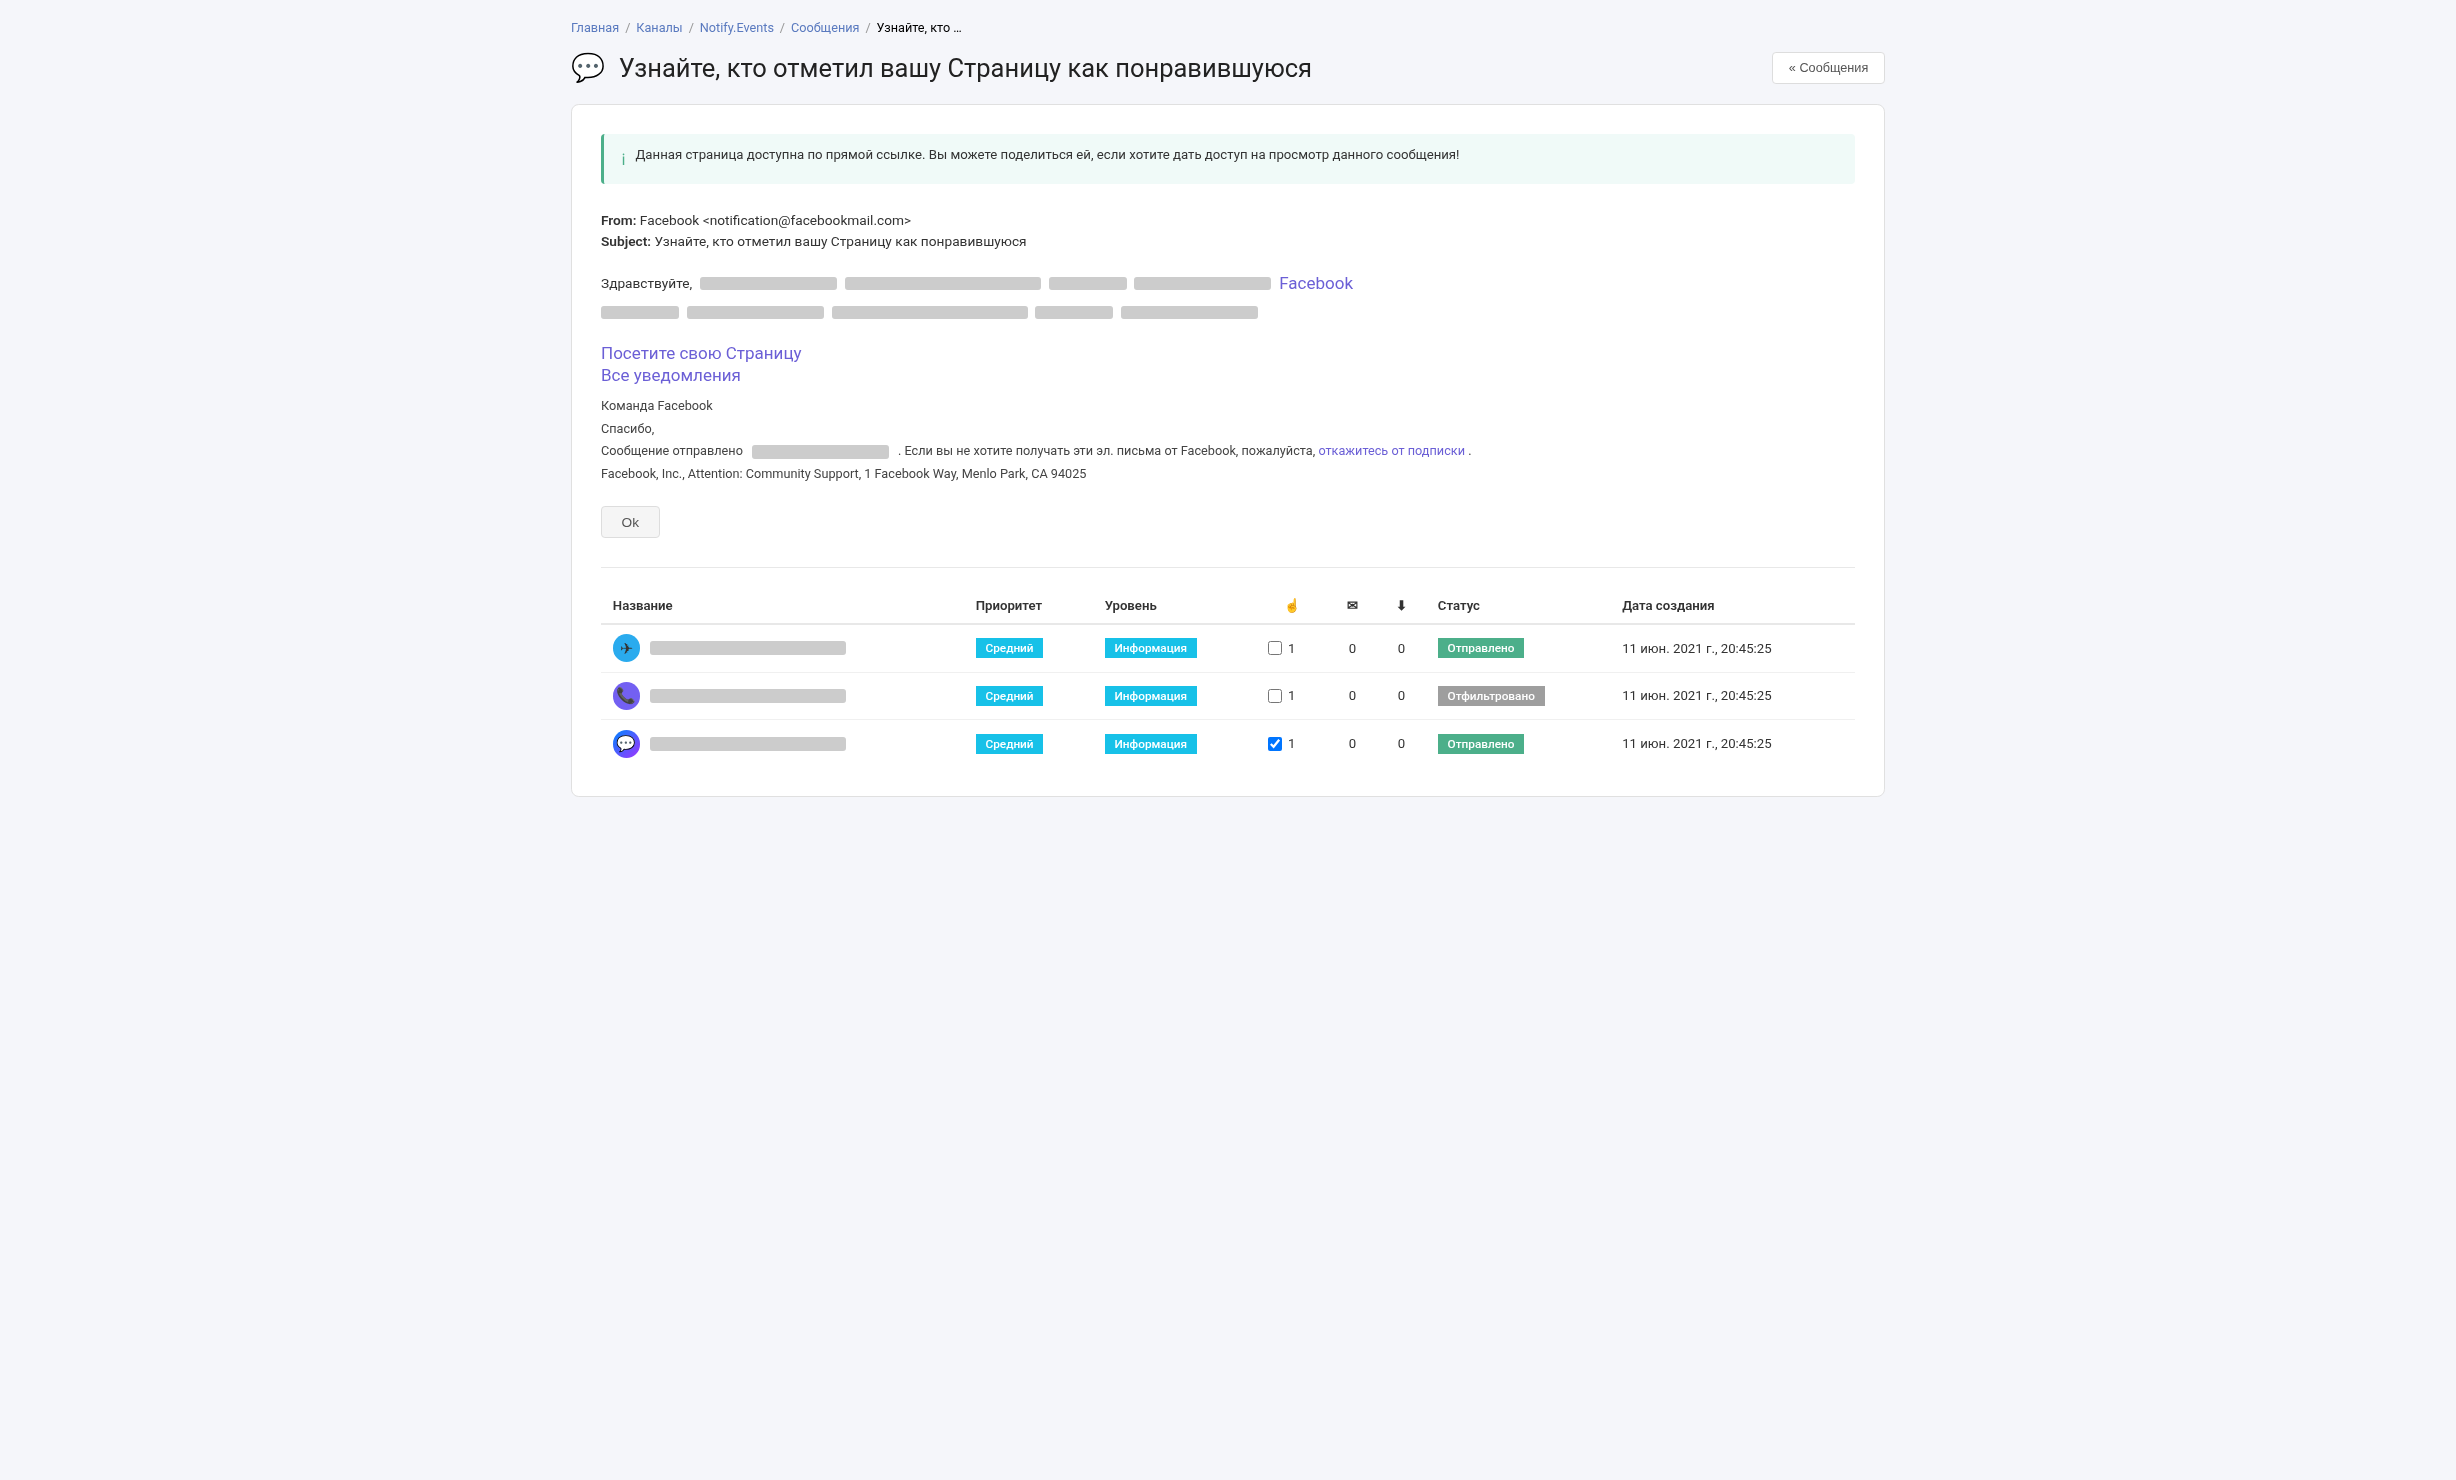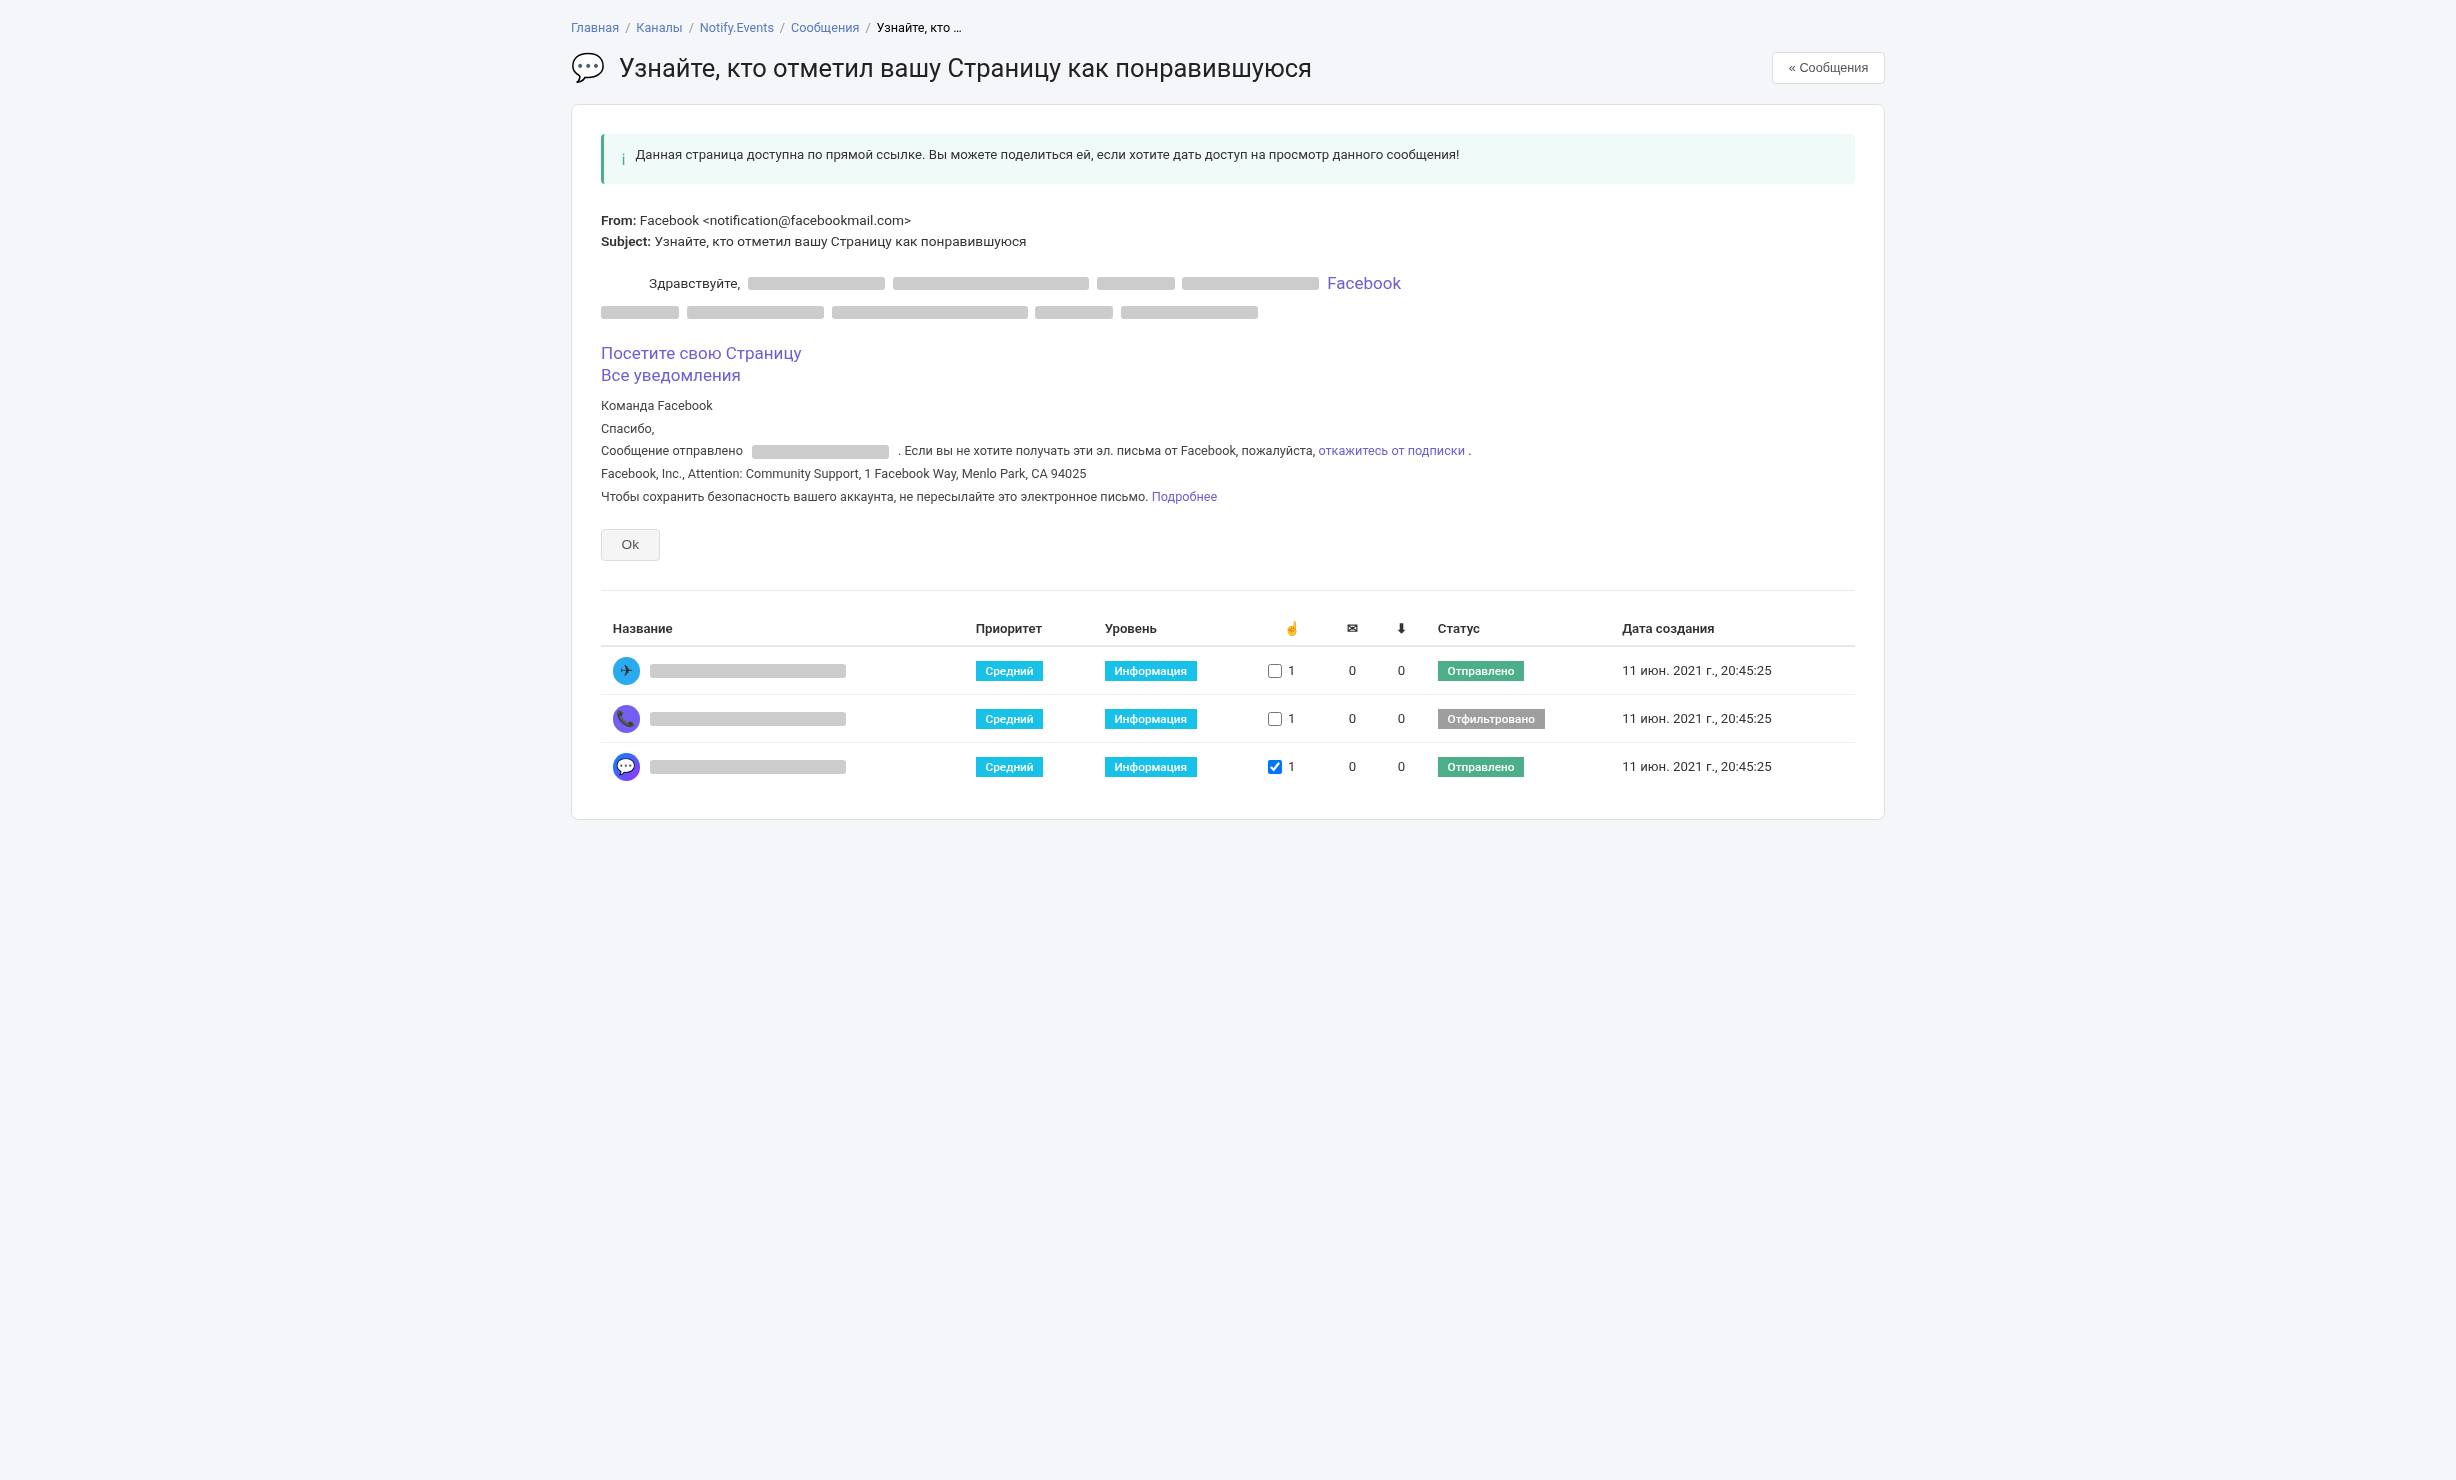--- a/index.html
+++ b/index.html
@@ -102,21 +102,20 @@
       color: #333;
       margin-bottom: 23.5px;
       line-height: 1.7;
     }
     .email-body .greeting-line {
       display: flex;
       align-items: center;
       gap: 7.8px;
       margin-bottom: 7.8px;
       flex-wrap: wrap;
-      margin-left: 48px;
     }
     .blurred {
       background: #ccc;
       border-radius: 2.9px;
       color: transparent;
       user-select: none;
       display: inline-block;
       height: 13.7px;
       vertical-align: middle;
     }
@@ -316,24 +315,20 @@
       <div>Команда Facebook</div>
       <div>Спасибо,</div>
       <div>
         <span>Сообщение отправлено</span>
         <span class="blurred blur-md" style="margin: 0 5.9px;">&nbsp;</span>
         <span>. Если вы не хотите получать эти эл. письма от Facebook, пожалуйста,</span>
         <a href="#">откажитесь от подписки</a>
         <span>.</span>
       </div>
       <div>Facebook, Inc., Attention: Community Support, 1 Facebook Way, Menlo Park, CA 94025</div>
-      <div>
-        <span>Чтобы сохранить безопасность вашего аккаунта, не пересылайте это электронное письмо.</span>
-        <a href="#">Подробнее</a>
-      </div>
     </div>
 
     
     <button class="ok-button">Ok</button>
 
     <hr class="divider">
 
     
     <div class="table-wrap">
       <table>

